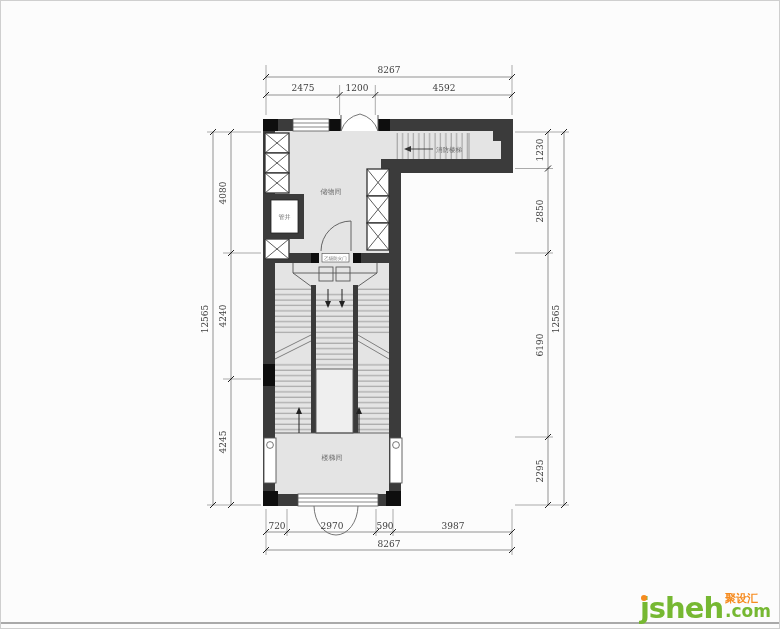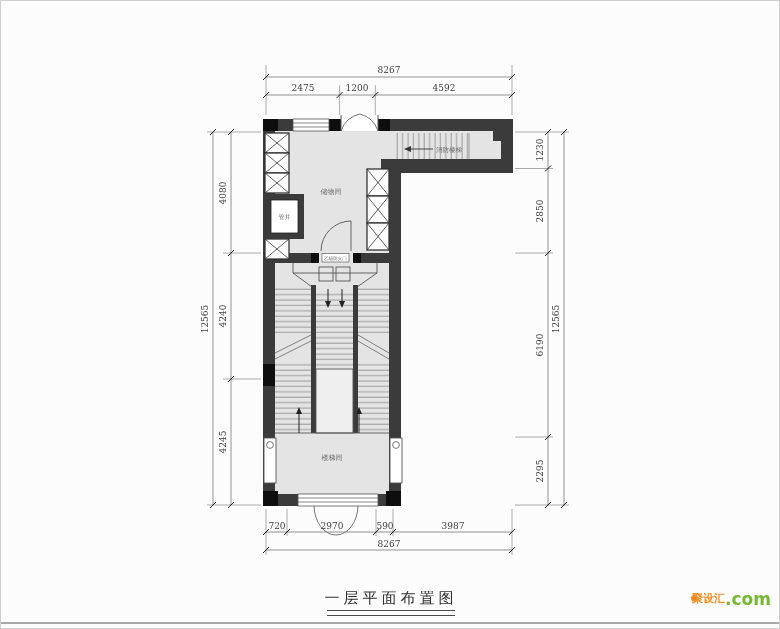--- a/index.html
+++ b/index.html
@@ -12,21 +12,21 @@
   .title-text{font-family:"Liberation Serif",serif;font-size:15px;color:#2e2e2e;
               letter-spacing:4px;white-space:nowrap;}
   .title-underline{width:128px;height:4px;margin:2px auto 0;
                    border-top:1.5px solid #4a4a4a;border-bottom:1.5px solid #4a4a4a;}
   .footer-line{position:absolute;left:0;top:621px;width:778px;height:2px;background:#a9a9a9;}
   .watermark{position:absolute;right:8px;top:592px;display:flex;align-items:flex-start;z-index:5;}
   .brand{position:relative;font-size:29px;font-weight:bold;letter-spacing:-1px;
          color:#76b832;font-family:"DejaVu Sans",sans-serif;line-height:30px;}
   .jdot{position:absolute;left:1px;top:2px;width:6px;height:6px;border-radius:50%;
         background:#f68b1f;}
-  .brand-side{display:flex;flex-direction:row;margin-left:2px;line-height:12px;}
+  .brand-side{display:flex;flex-direction:column;margin-left:2px;line-height:12px;}
   .badge{font-size:11px;font-weight:bold;color:#f68b1f;font-family:"DejaVu Sans",sans-serif;}
   .suffix{font-size:17px;font-weight:bold;color:#76b832;font-family:"DejaVu Sans",sans-serif;}
 </style>
 </head>
 <body>
 
 <div id="canvas">
 
 <svg width="778" height="627" viewBox="0 0 778 627">
   <defs>
@@ -201,29 +201,26 @@
     <path d="M544,134 l6,-6 M544,170.5 l6,-6 M544,255 l6,-6 M544,439 l6,-6 M544,507 l6,-6 M560,134 l6,-6 M560,507 l6,-6" stroke="#222" stroke-width="1"></path>
     <text font-size="9" text-anchor="middle" stroke="none" x="542" y="149" transform="rotate(-90 542 149)">1230</text>
     <text font-size="9" text-anchor="middle" stroke="none" x="542" y="210" transform="rotate(-90 542 210)">2850</text>
     <text font-size="9" text-anchor="middle" stroke="none" x="542" y="344" transform="rotate(-90 542 344)">6190</text>
     <text font-size="9" text-anchor="middle" stroke="none" x="542" y="470" transform="rotate(-90 542 470)">2295</text>
     <text font-size="9" text-anchor="middle" stroke="none" x="558" y="318" transform="rotate(-90 558 318)">12565</text>
   </g>
 </svg>
 
 
-<div class="title-block">
-  <div class="title-text">一层平面布置图</div>
-  <div class="title-underline"></div>
-</div>
 
 <div class="footer-line"></div>
 
 
 <div class="watermark">
+  <span class="brand">jsheh</span>
   <span class="jdot"></span>
   <span class="brand-side">
     <span class="badge">聚设汇</span>
     <span class="suffix">.com</span>
   </span>
 </div>
 
 </div>
 
 </body></html>

